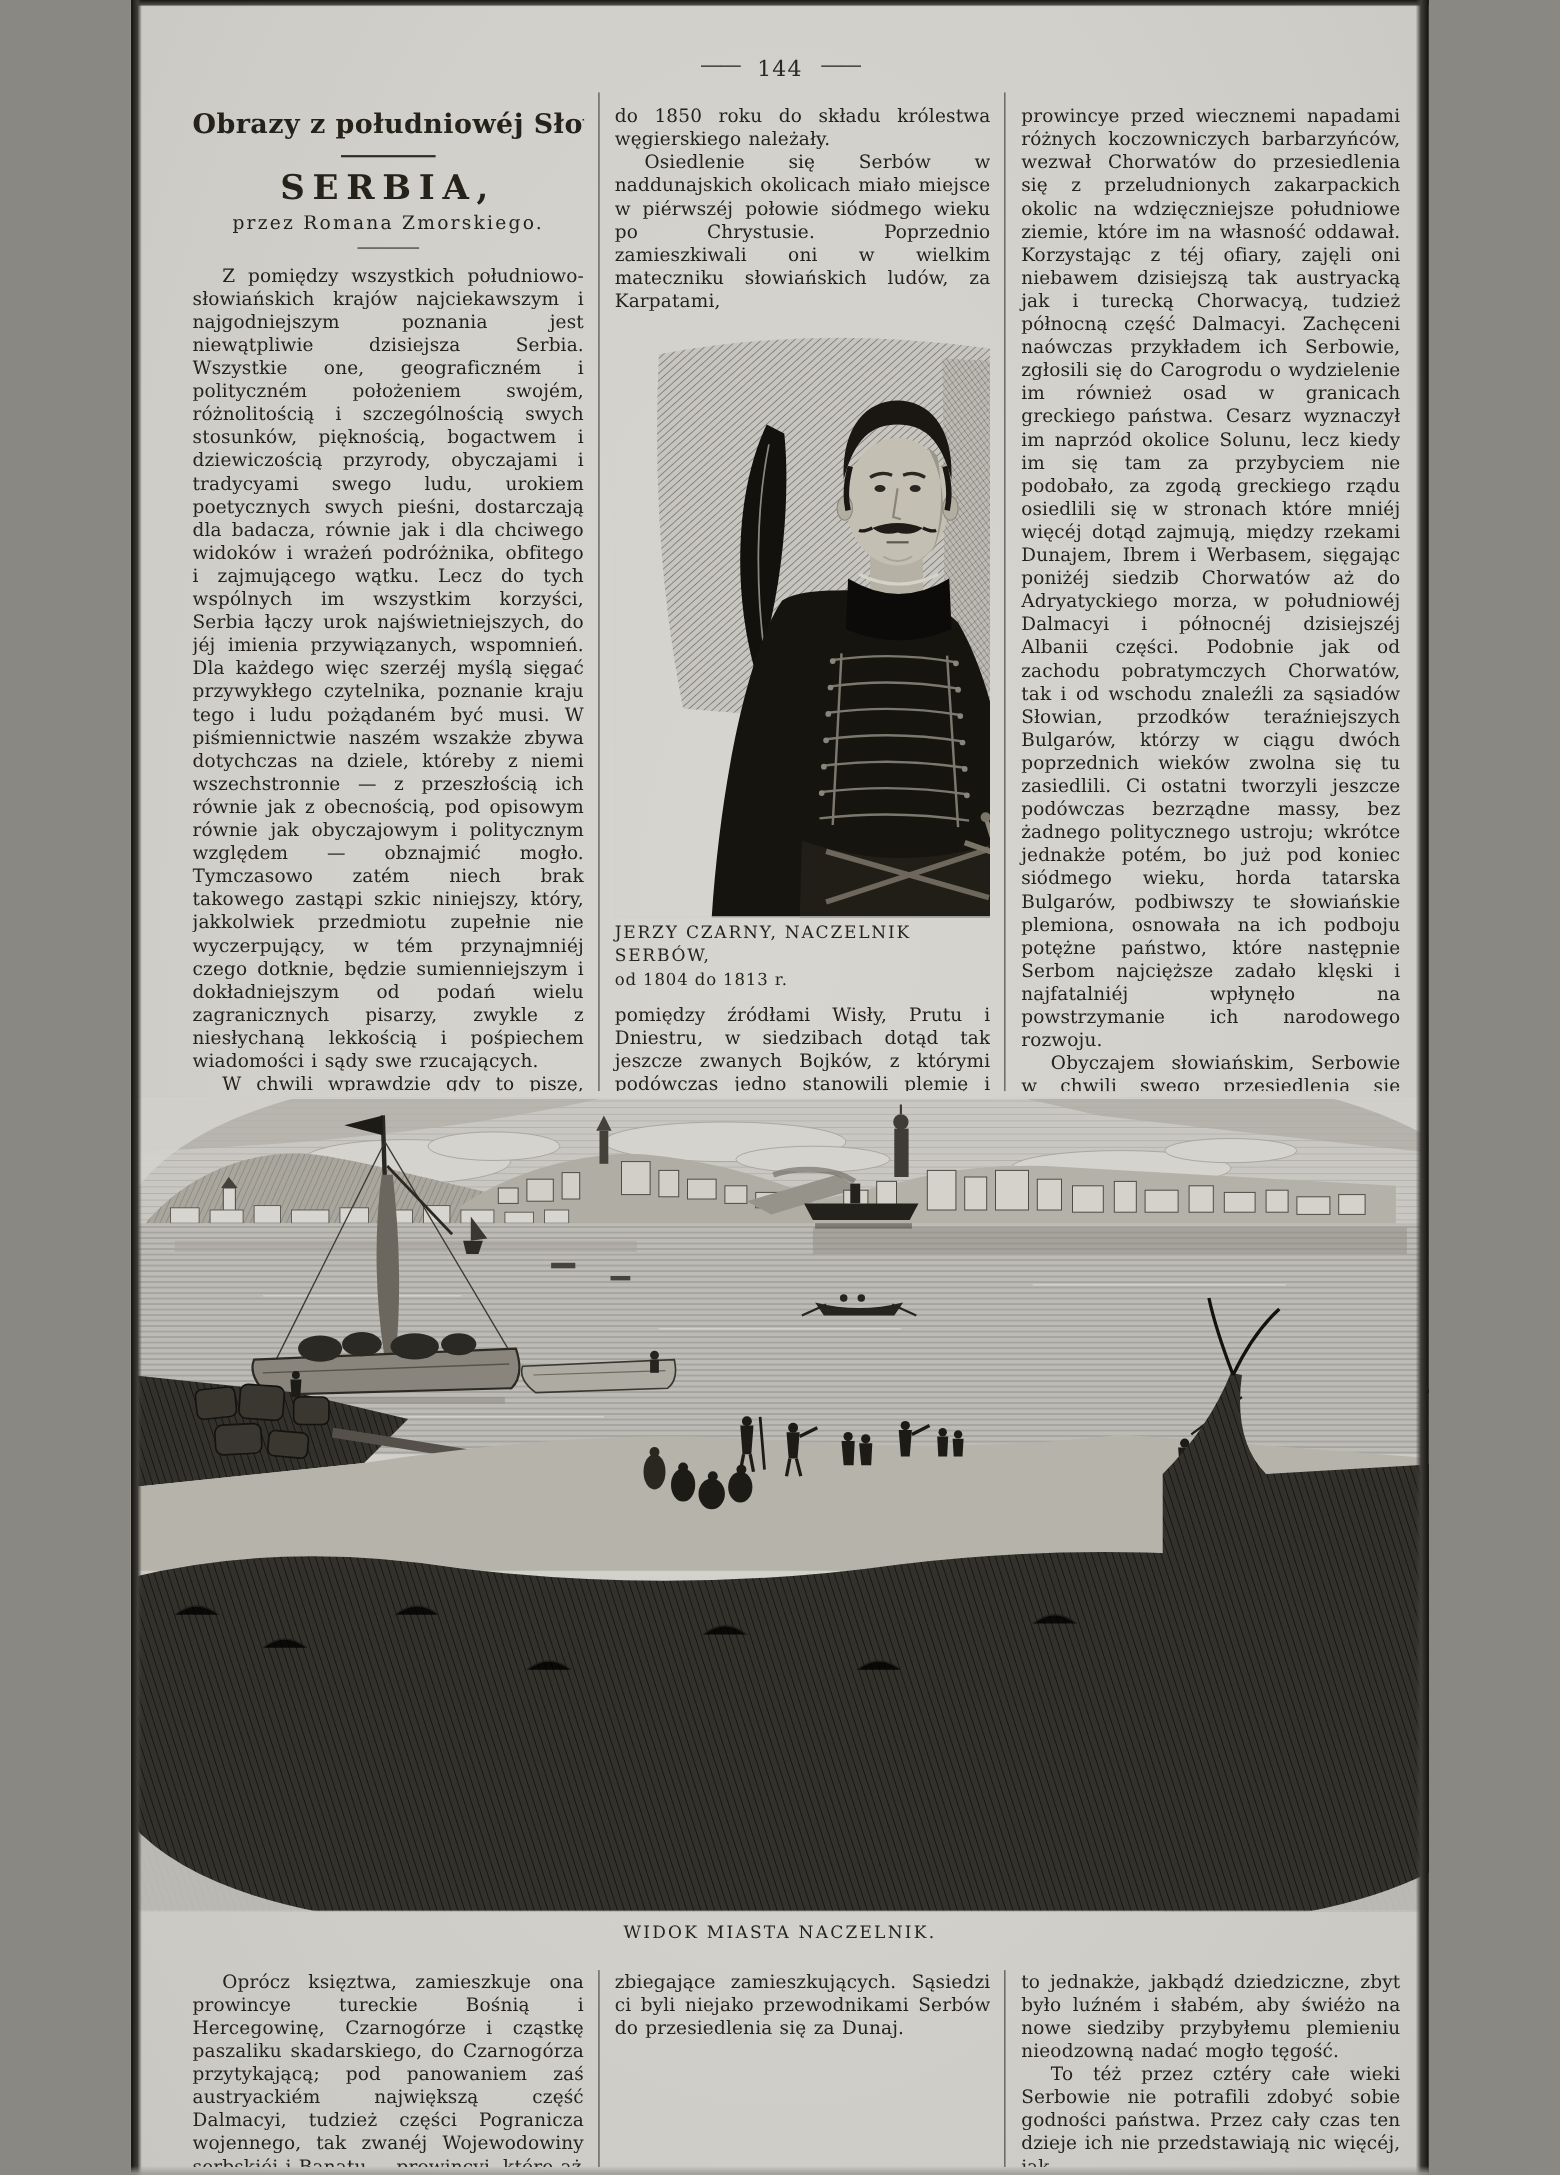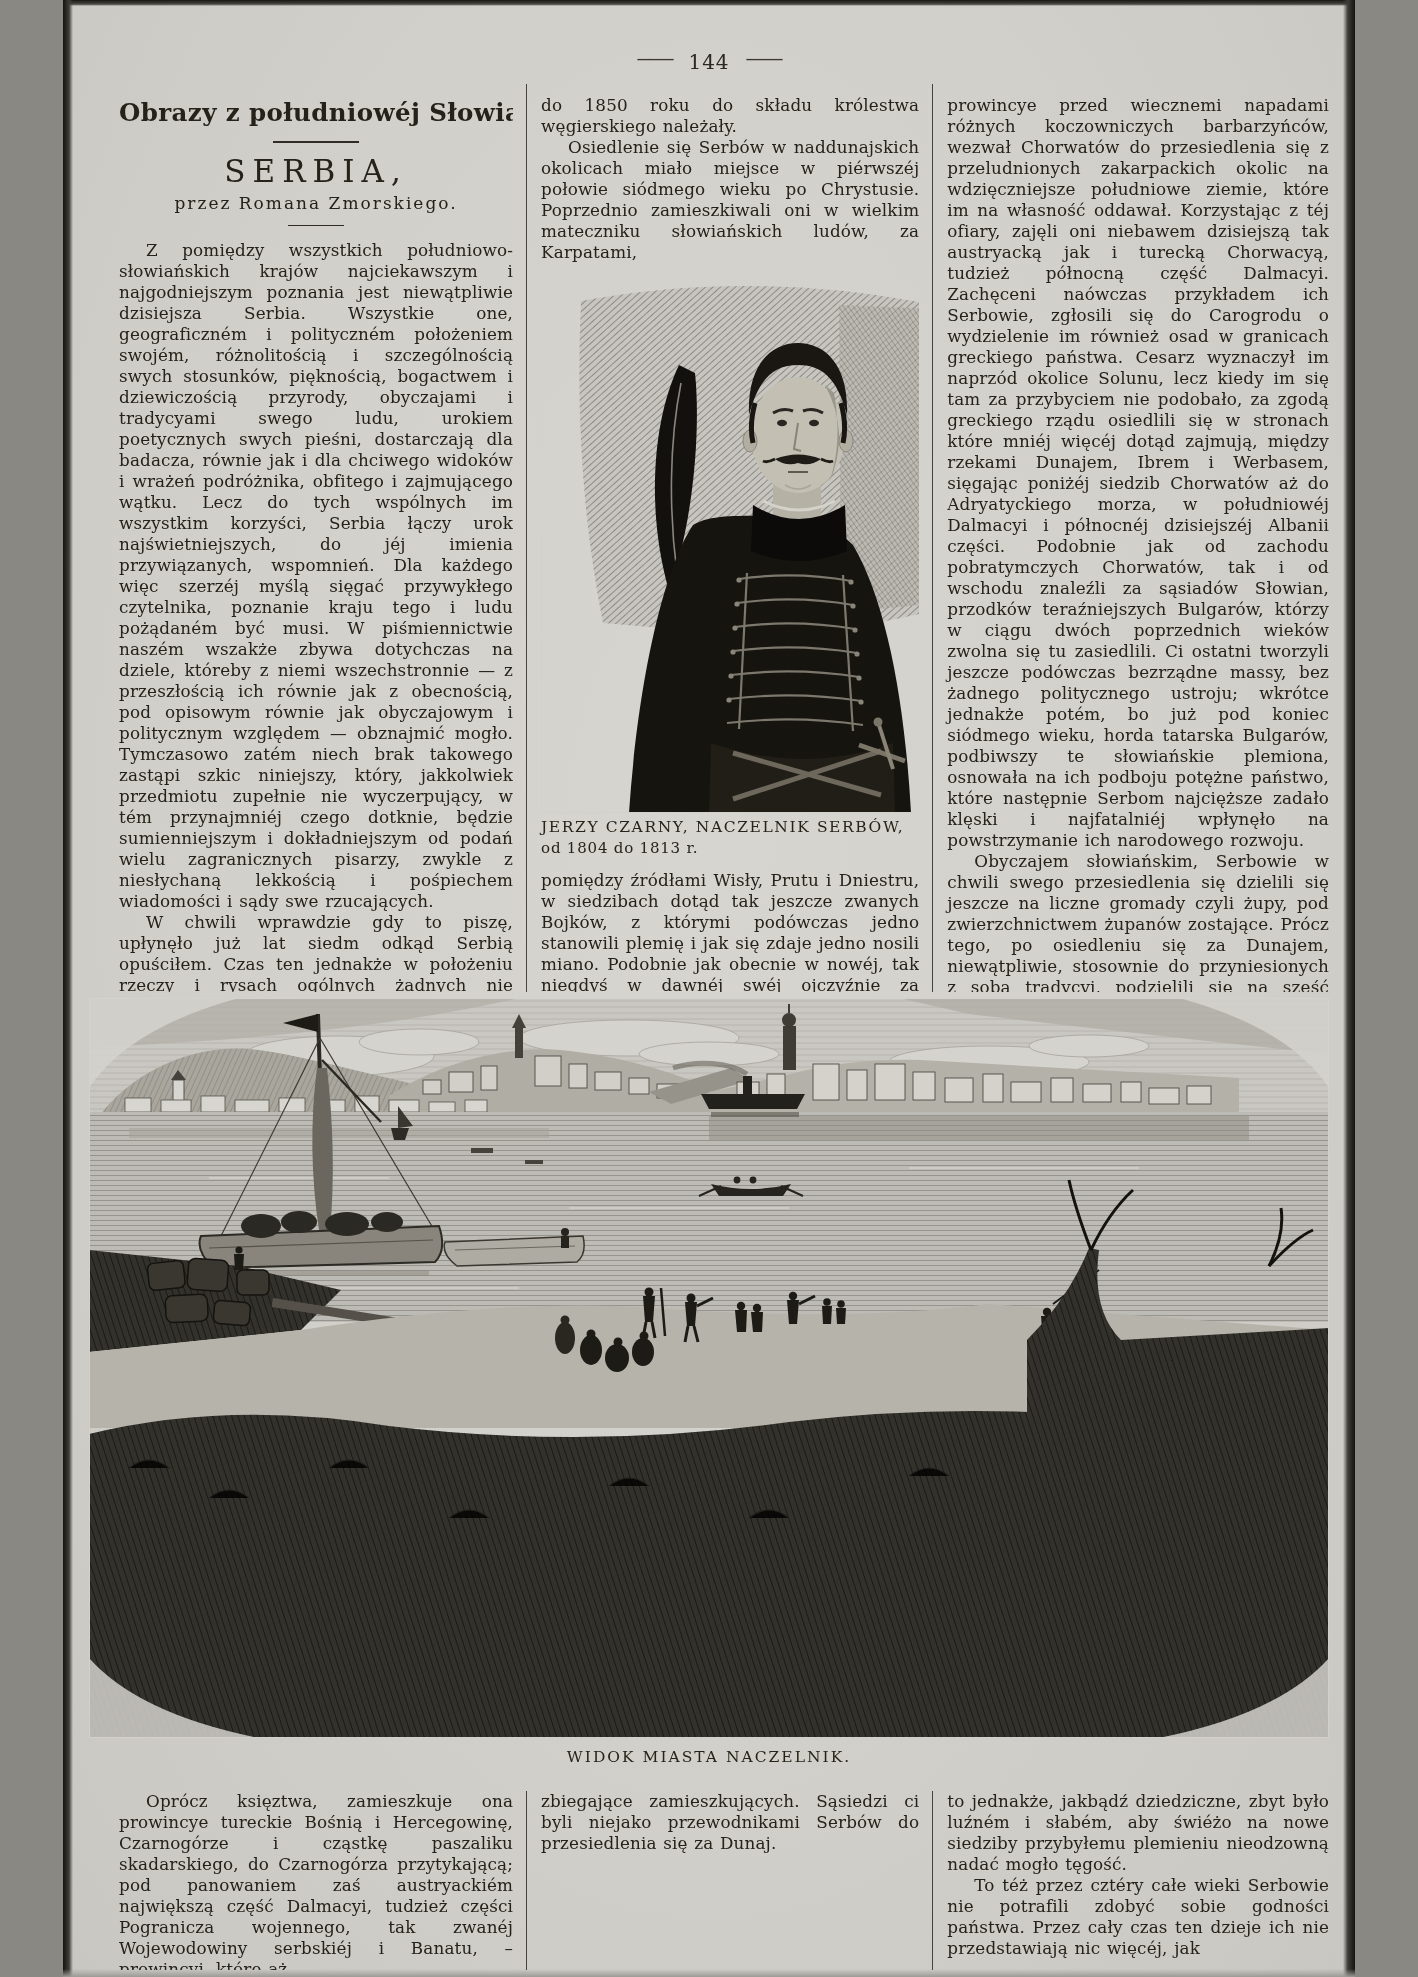--- a/index.html
+++ b/index.html
@@ -1,17 +1,17 @@
 <!DOCTYPE html>
 <html lang="pl"><head>
 <meta charset="utf-8">
 <style>
   html,body{margin:0;padding:0;background:#8a8883;}
   .scan{
-    position:relative;width:1292px;height:1977px;margin:0 auto;overflow:hidden;
+    position:relative;width:1180px;height:1977px;margin:0 auto;overflow:hidden;
     background:radial-gradient(ellipse at 50% 42%, #d7d5d0 0%, #d2d0cb 55%, #c9c7c2 100%);
     font-family:"DejaVu Serif","Liberation Serif",serif;color:#242219;
   }
   .edge-top{position:absolute;top:0;left:0;right:0;height:6px;background:linear-gradient(#181713,#4a4843 70%,transparent);}
   .edge-left{position:absolute;top:0;left:0;bottom:0;width:10px;background:linear-gradient(90deg,#141310,#3f3d38 60%,transparent);}
   .edge-right{position:absolute;top:0;right:0;bottom:0;width:12px;background:linear-gradient(-90deg,#141310,#3f3d38 60%,transparent);}
   .edge-bottom{position:absolute;left:0;right:0;bottom:0;height:8px;background:linear-gradient(0deg,#9d9b95,transparent);}
 
   .pageno{padding-top:50px;text-align:center;font-size:20px;letter-spacing:1px;color:#2a2820;}
   .pageno .dash{display:inline-block;margin:0 16px;transform:translateY(-4px);letter-spacing:-2px;color:#3a382f;}
@@ -24,21 +24,21 @@
   .col-m{width:430px;border-left:1px solid #45433c;margin-left:13px;padding-left:14px;}
   .col-r{width:434px;border-left:1px solid #45433c;margin-left:13px;padding-left:14px;}
 
   .bodytext{font-size:16.8px;line-height:21px;text-align:justify;letter-spacing:.15px;word-spacing:1.1px;hyphens:auto;margin-top:11px;}
   .bodytext p{margin:0;}
   .ind{text-indent:27px;}
 
   .masthead{text-align:center;}
   .series-title{font-size:24.5px;font-weight:bold;letter-spacing:.4px;margin:14px 0 0;white-space:nowrap;}
   .rule-sm{width:86px;border:0;border-top:2px solid #2e2c25;margin:14px auto 10px;}
-  .article-title{font-size:31px;font-weight:normal;letter-spacing:7px;margin:10px 0 4px;}
+  .article-title{font-size:31px;font-weight:bold;letter-spacing:7px;margin:10px 0 4px;}
   .byline{font-size:17px;letter-spacing:2px;margin:2px 0 12px;}
   .rule-sm2{width:56px;border:0;border-top:1.6px solid #2e2c25;margin:12px auto 14px;}
 
   figure{margin:0;}
   .portrait-fig{width:430px;margin:10px auto 4px;}
   .fig-caption{font-size:15.5px;letter-spacing:1.6px;color:#262419;line-height:21px;margin:2px 0 8px;}
   .fig-caption .sub{letter-spacing:.8px;font-size:15px;}
 
   .belgrade-wrap{margin-top:6px;}
   .belgrade-fig{width:1240px;margin:0 auto;}

